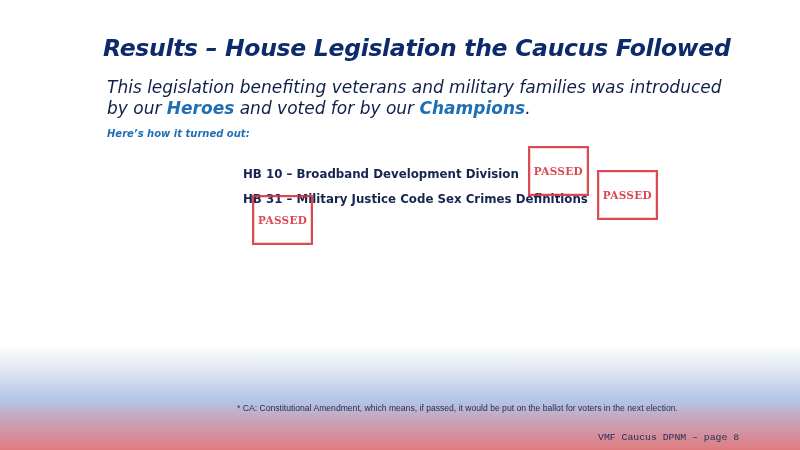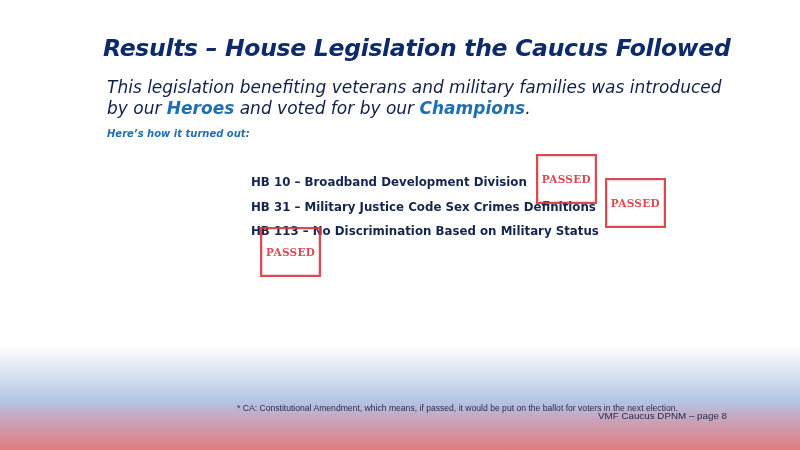--- a/index.html
+++ b/index.html
@@ -27,21 +27,21 @@
     }
     .intro .hl { color: #1f6fb5; font-weight: bold; }
     .subhead {
       position: absolute; left: 107px; top: 128px;
       font-family: "DejaVu Sans", sans-serif;
       font-size: 10px; font-style: italic; font-weight: bold;
       color: #1f6fb5;
     }
     .bills {
       position: absolute; left: 239px; top: 158px;
-      list-style: none; margin: 12px; padding: 0;
+      list-style: none; margin: 4px; padding: 0;
     }
     .bill {
       height: 24.5px; display: flex; align-items: center;
       font-family: "DejaVu Sans", sans-serif;
       font-size: 11.8px; font-weight: bold; color: #14254f;
       white-space: nowrap;
     }
     .stamp {
       display: inline-block; margin-left: 9px; margin-top: -7px;
       border: 2px solid #d8323a; color: #d8323a;
@@ -50,22 +50,22 @@
       padding: 16px 4px; line-height: 14px;
       box-shadow: 0 0 0 1px rgba(216,50,58,0.25) inset;
       opacity: 0.88;
     }
     .footnote {
       position: absolute; left: 237px; top: 403px;
       font-family: "Liberation Sans", sans-serif;
       font-size: 8.6px; color: #1c2c55; white-space: nowrap;
     }
     .page-footer {
-      position: absolute; left: 598px; top: 410px;
-      font-family: Liberation Sans, sans-serif;
+      position: absolute; left: 598px; top: 432px;
+      font-family: Liberation Mono, monospace;
       font-size: 9.8px; color: #1c2c55; white-space: nowrap;
     }
   </style>
 </head>
 <body>
 
 <div class="slide-title">Results – House Legislation the Caucus Followed</div>
 
 <div class="intro">
   <span>This legislation benefiting veterans and military families was introduced by our </span><span class="hl">Heroes</span><span> and voted for by our </span><span class="hl">Champions</span><span>.</span>
@@ -76,22 +76,19 @@
 <ul class="bills">
   <li class="bill">
     <span>HB 10 – Broadband Development Division</span>
     <span class="stamp">PASSED</span>
   </li>
   <li class="bill">
     <span>HB 31 – Military Justice Code Sex Crimes Definitions</span>
     <span class="stamp">PASSED</span>
   </li>
   <li class="bill">
-    <span>HB 113 – No Discrimination Based on Military Status</span>
-  </li>
-  <li class="bill">
     <span class="stamp">PASSED</span>
   </li>
 </ul>
 
 <div class="footnote">* CA: Constitutional Amendment, which means, if passed, it would be put on the ballot for voters in the next election.</div>
 
 <div class="page-footer">VMF Caucus DPNM – page 8</div>
 
 </body></html>

